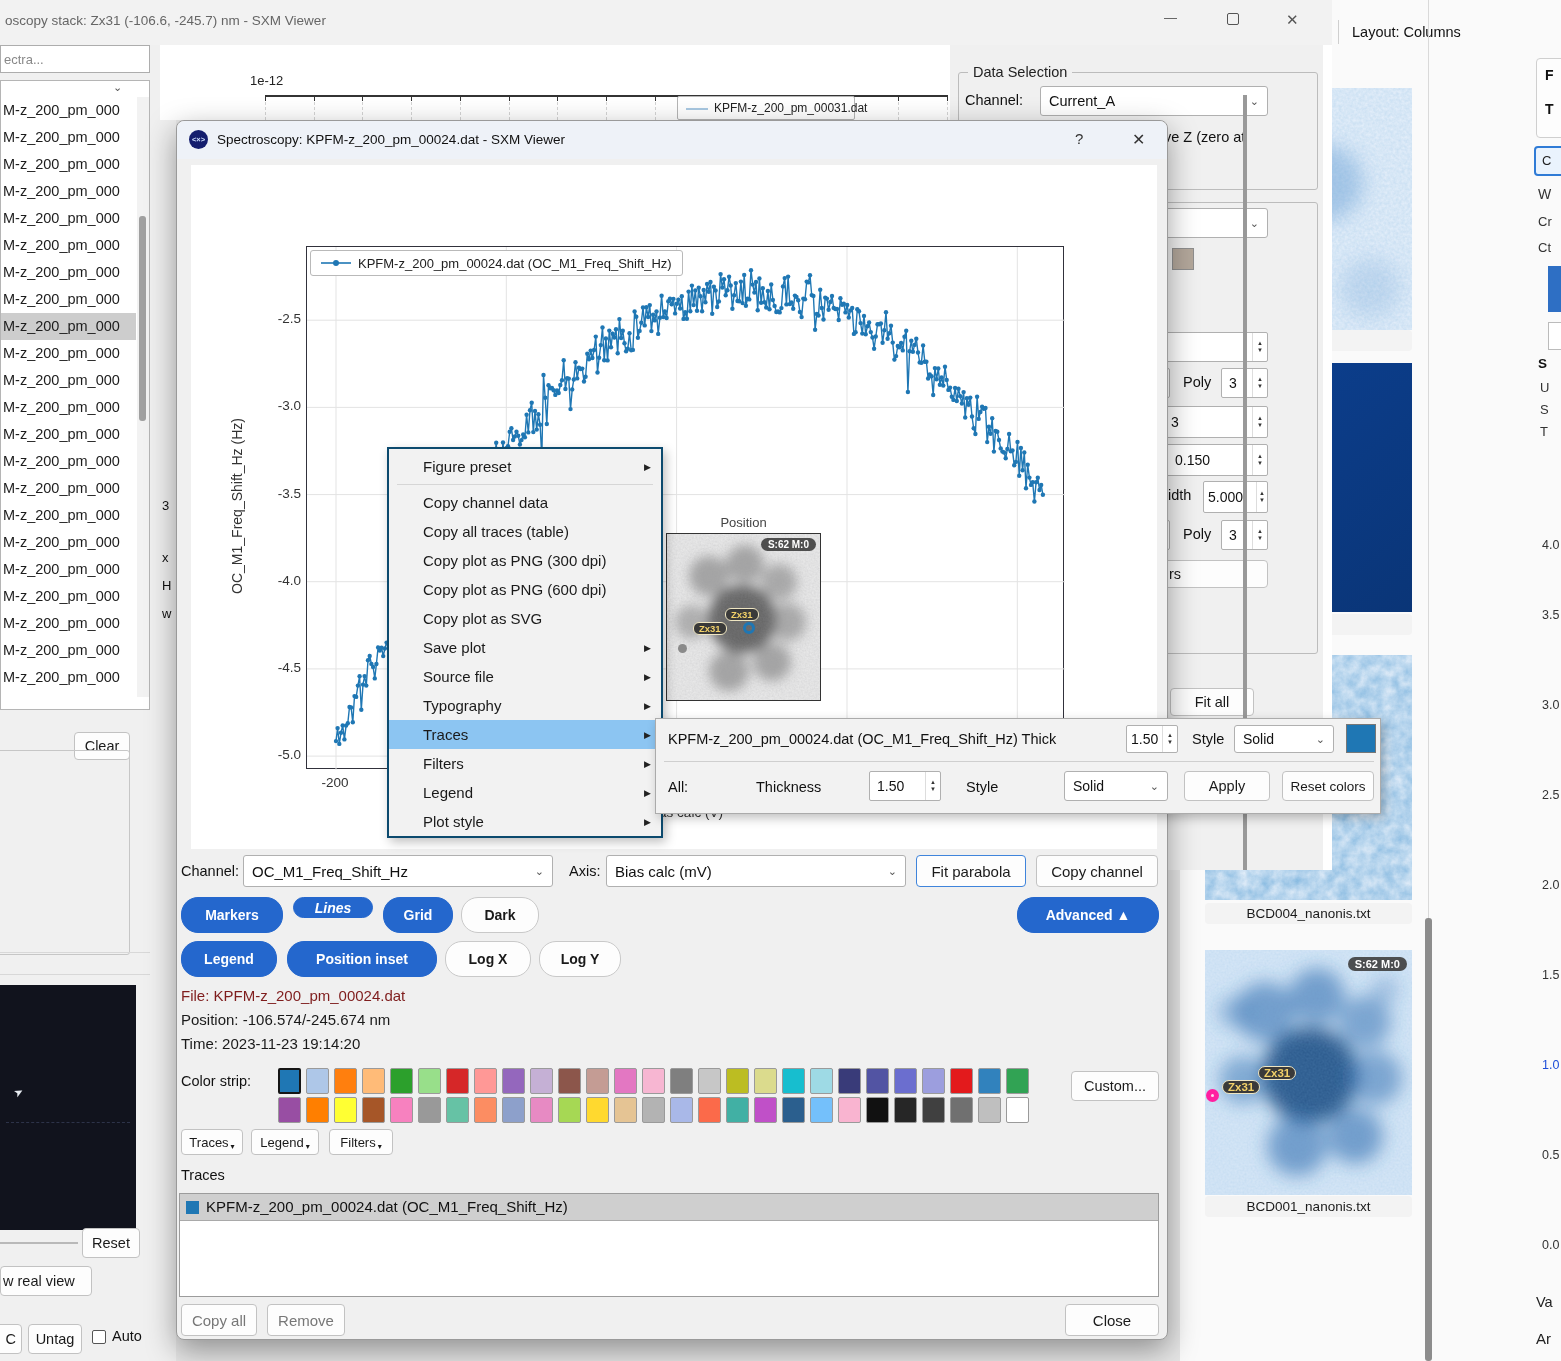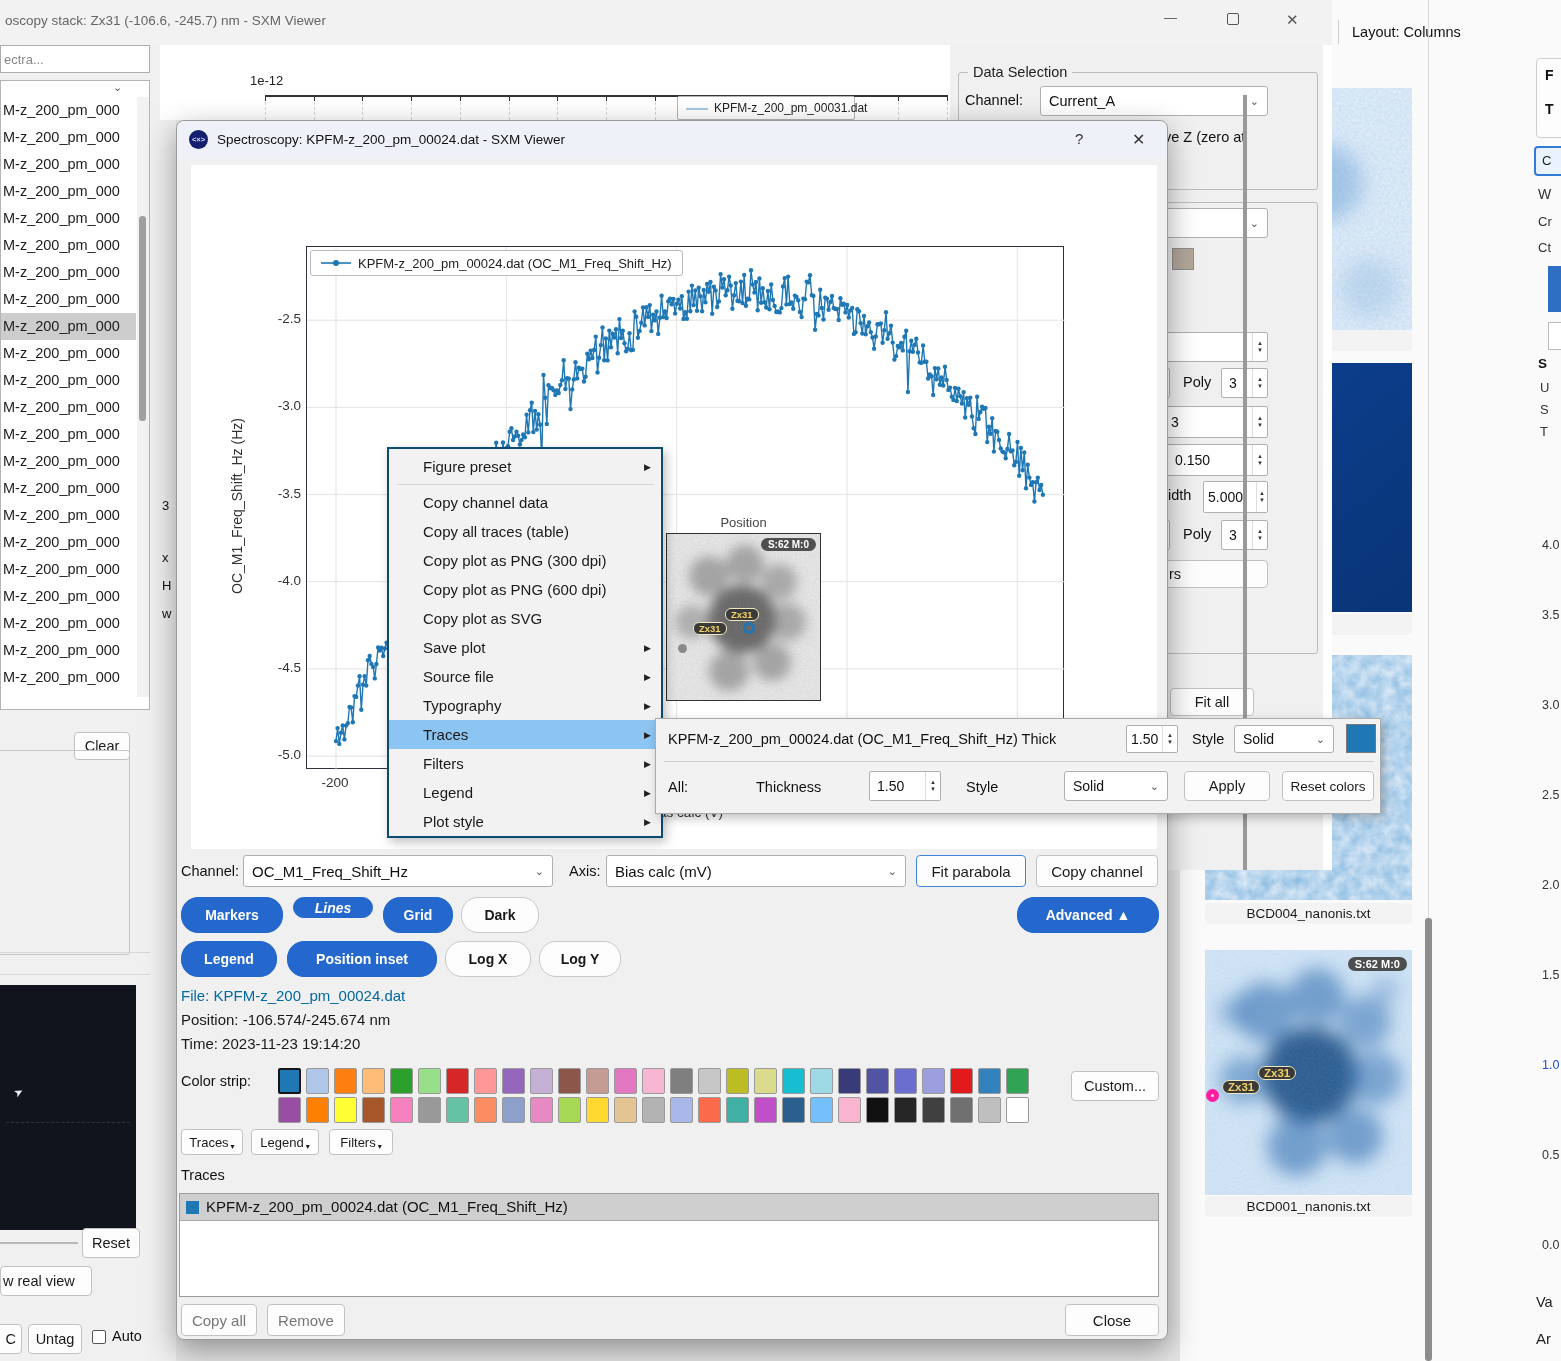--- a/index.html
+++ b/index.html
@@ -903,21 +903,21 @@
     <div class="pill on abs" style="left:110px;top:820px;width:150px;height:36px;">
         <span>Position inset</span>
       </div>
     <div class="pill off abs" style="left:268px;top:820px;width:86px;height:36px;">
         <span>Log X</span>
       </div>
     <div class="pill off abs" style="left:362px;top:820px;width:82px;height:36px;">
         <span>Log Y</span>
       </div>
 
-    <div class="abs txt" style="left:4px;top:866px;font-size:15px;color:#0369a1;text-align:right;">File: KPFM-z_200_pm_00024.dat</div>
+    <div class="abs txt" style="left:4px;top:866px;font-size:15px;color:#7f1d1d;text-align:right;">File: KPFM-z_200_pm_00024.dat</div>
     <div class="abs txt" style="left:4px;top:890px;font-size:15px;color:#1a1a1a;">Position: -106.574/-245.674 nm</div>
     <div class="abs txt" style="left:4px;top:914px;font-size:15px;color:#1a1a1a;">Time: 2023-11-23 19:14:20</div>
 
     <div class="abs txt" style="left:4px;top:952px;font-size:14.5px;color:#111;">Color strip:</div>
     <div id="swatches" class="abs" style="left:0;top:0;width:992px;height:1010px;">
         <div class="swatch sel" style="left: 101px; top: 947px; background: rgb(31, 119, 180);"></div>
         <div class="swatch" style="left: 129px; top: 947px; background: rgb(174, 199, 232);"></div>
         <div class="swatch" style="left: 157px; top: 947px; background: rgb(255, 127, 14);"></div>
         <div class="swatch" style="left: 185px; top: 947px; background: rgb(255, 187, 120);"></div>
         <div class="swatch" style="left: 213px; top: 947px; background: rgb(44, 160, 44);"></div>

